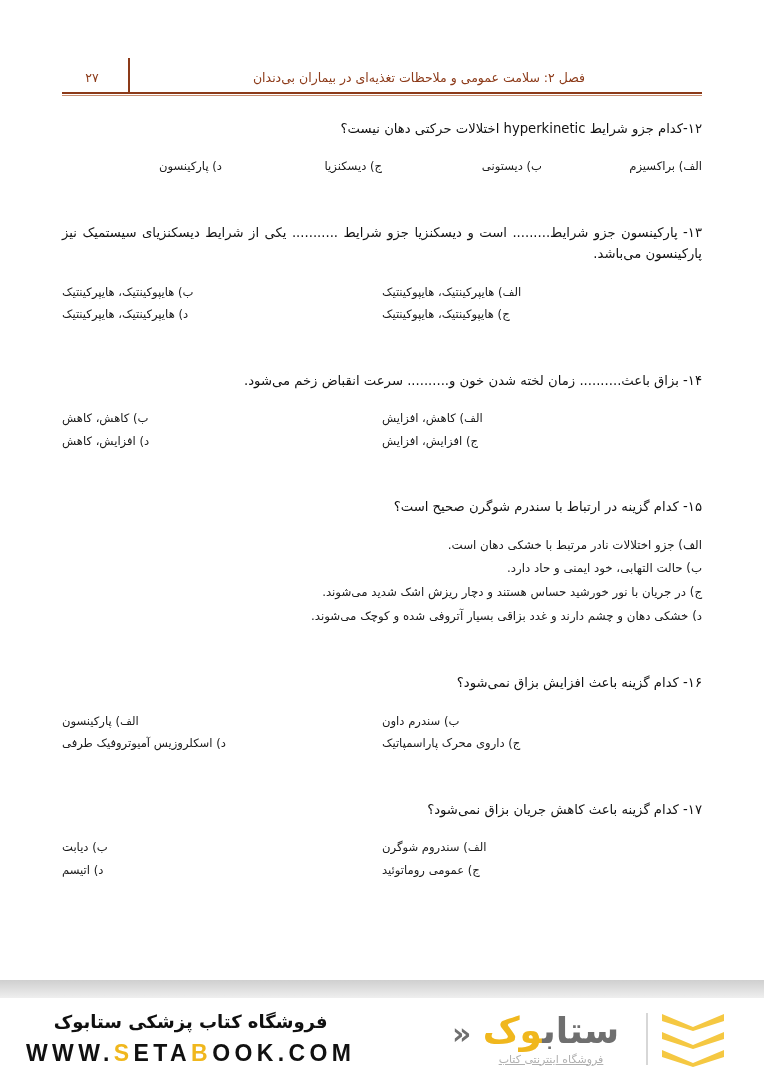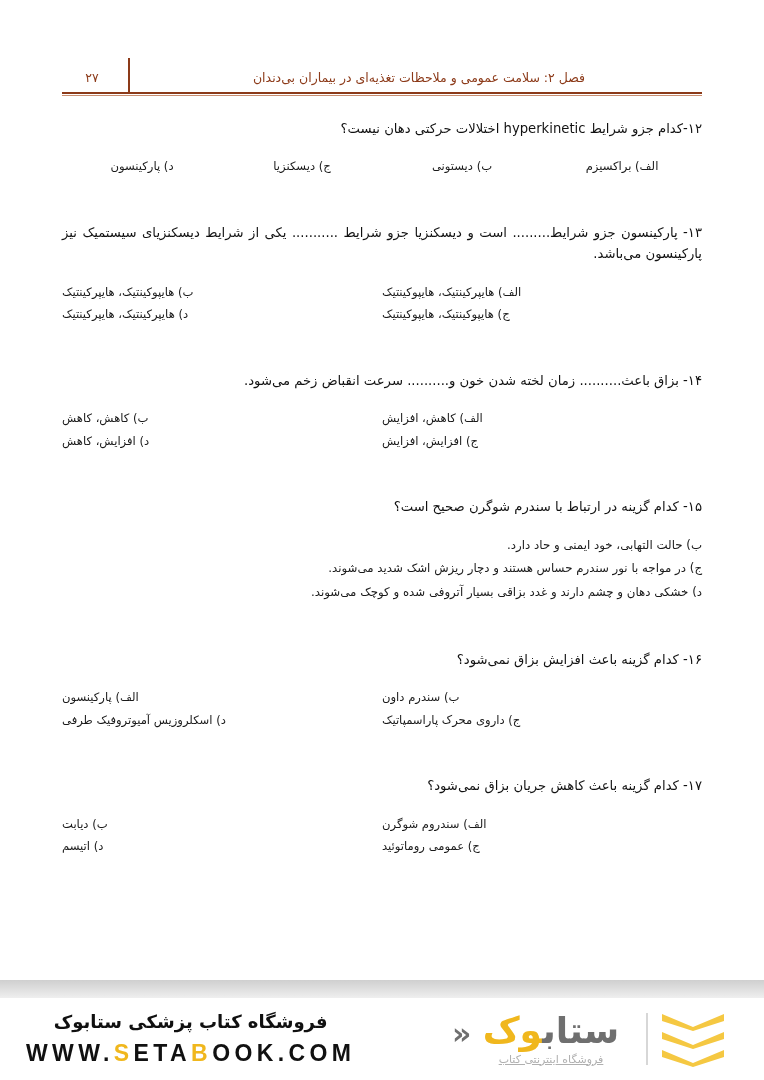--- a/index.html
+++ b/index.html
@@ -105,21 +105,21 @@
   .opts-row {
     display: flex;
     flex-direction: row;
     direction: rtl;
     font-size: 11.6px;
     line-height: 1.95;
     color: #1a1a1a;
   }
   .opts-row.four-across > .opt {
     flex: 0 0 25%;
-    text-align: center;
+    text-align: right;
   }
   .opts-row.two-across > .opt {
     flex: 0 0 50%;
     text-align: left;
   }
   .opt-block {
     font-size: 11.8px;
     line-height: 2.0;
     text-align: right;
     color: #1a1a1a;
@@ -298,22 +298,23 @@
         <div class="opt">ج) افزایش، افزایش</div>
         <div class="opt">د) افزایش، کاهش</div>
       </div>
     </div>
 
     <div class="spacer-lg"></div>
 
     <div class="q">
       <div class="q-stem">۱۵- کدام گزینه در ارتباط با سندرم شوگرن صحیح است؟</div>
       <div class="spacer-sm"></div>
+      <div class="opt-block">الف) جزو اختلالات نادر مرتبط با خشکی دهان است.</div>
       <div class="opt-block">ب) حالت التهابی، خود ایمنی و حاد دارد.</div>
-      <div class="opt-block">ج) در مواجه با نور سندرم حساس هستند و دچار ریزش اشک شدید می‌شوند.</div>
+      <div class="opt-block">ج) در جریان با نور خورشید حساس هستند و دچار ریزش اشک شدید می‌شوند.</div>
       <div class="opt-block">د) خشکی دهان و چشم دارند و غدد بزاقی بسیار آتروفی شده و کوچک می‌شوند.</div>
     </div>
 
     <div class="spacer-lg"></div>
 
     <div class="q">
       <div class="q-stem">۱۶- کدام گزینه باعث افزایش بزاق نمی‌شود؟</div>
       <div class="spacer-sm"></div>
       <div class="opts-row two-across">
         <div class="opt">ب) سندرم داون</div>

